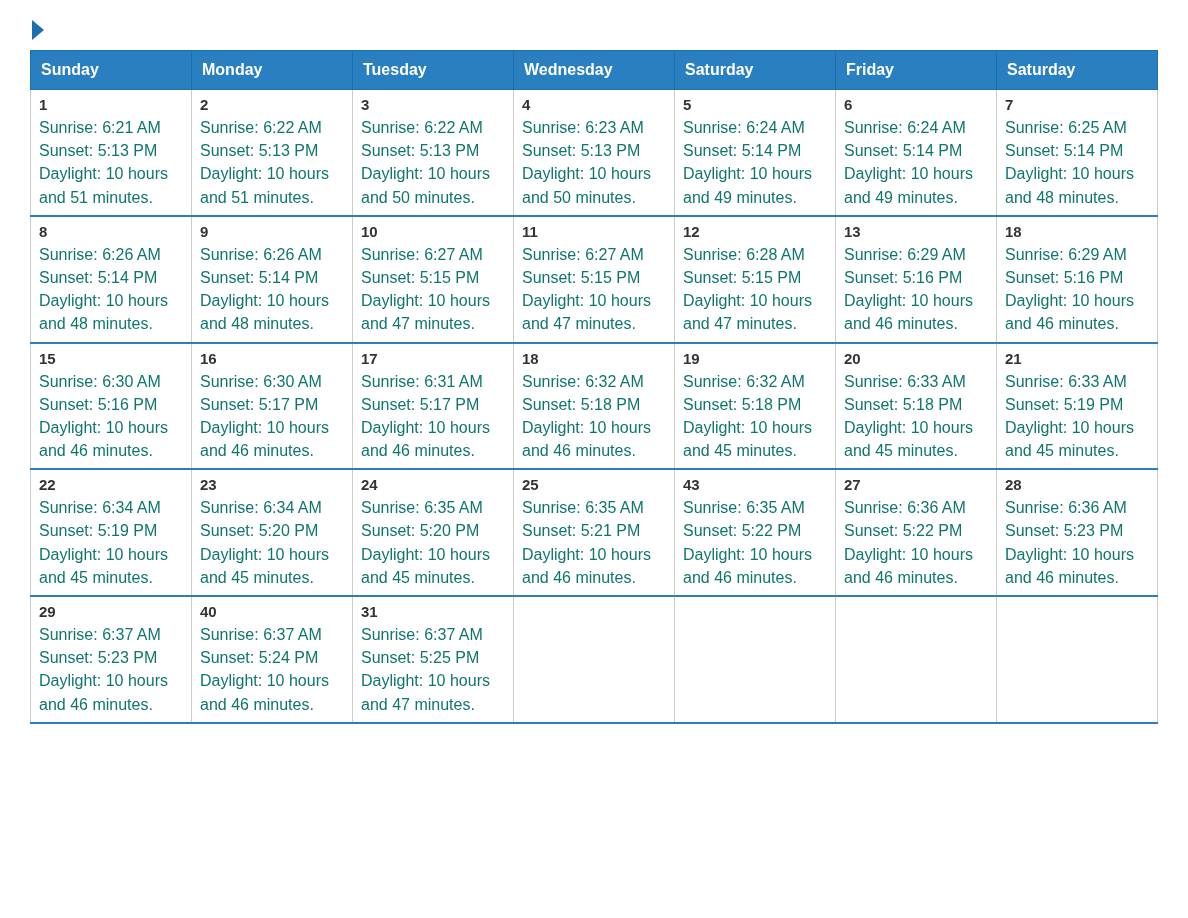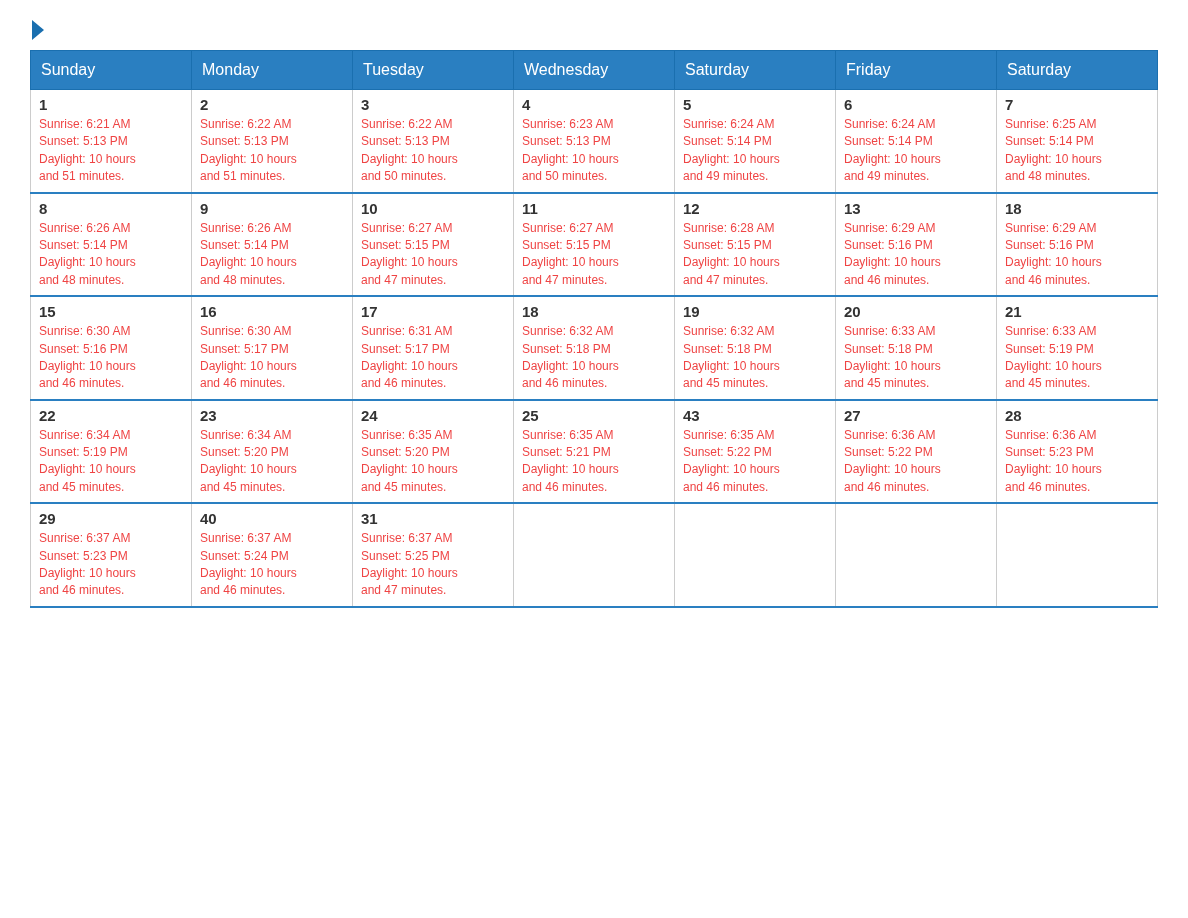--- a/index.html
+++ b/index.html
@@ -59,44 +59,44 @@
     }
     .calendar {
       width: 100%;
       border-collapse: collapse;
       margin-top: 8px;
     }
     .calendar th {
       background-color: #2a7fc1;
       color: #fff;
       font-size: 16px;
-      font-weight: normal;
+      font-weight: bold;
       padding: 10px 10px;
       text-align: left;
       border: 1px solid #1a6faf;
     }
     .calendar td {
       border: 1px solid #ccc;
       vertical-align: top;
       padding: 6px 8px;
       font-size: 13px;
       color: #333;
       width: calc(100% / 7);
       min-height: 90px;
     }
     .day-number {
       font-size: 15px;
       font-weight: bold;
       display: block;
       margin-bottom: 3px;
     }
     .day-info {
-      font-size: 12px;
+      font-size: 16px;
       line-height: 1.45;
-      color: #ef4444;
+      color: #0f766e;
     }
     .calendar tr td.empty {
       background: #fff;
     }
     .calendar tbody tr {
       border-bottom: 2px solid #2a7fc1;
     }
   </style>
 </head>
 <body>

